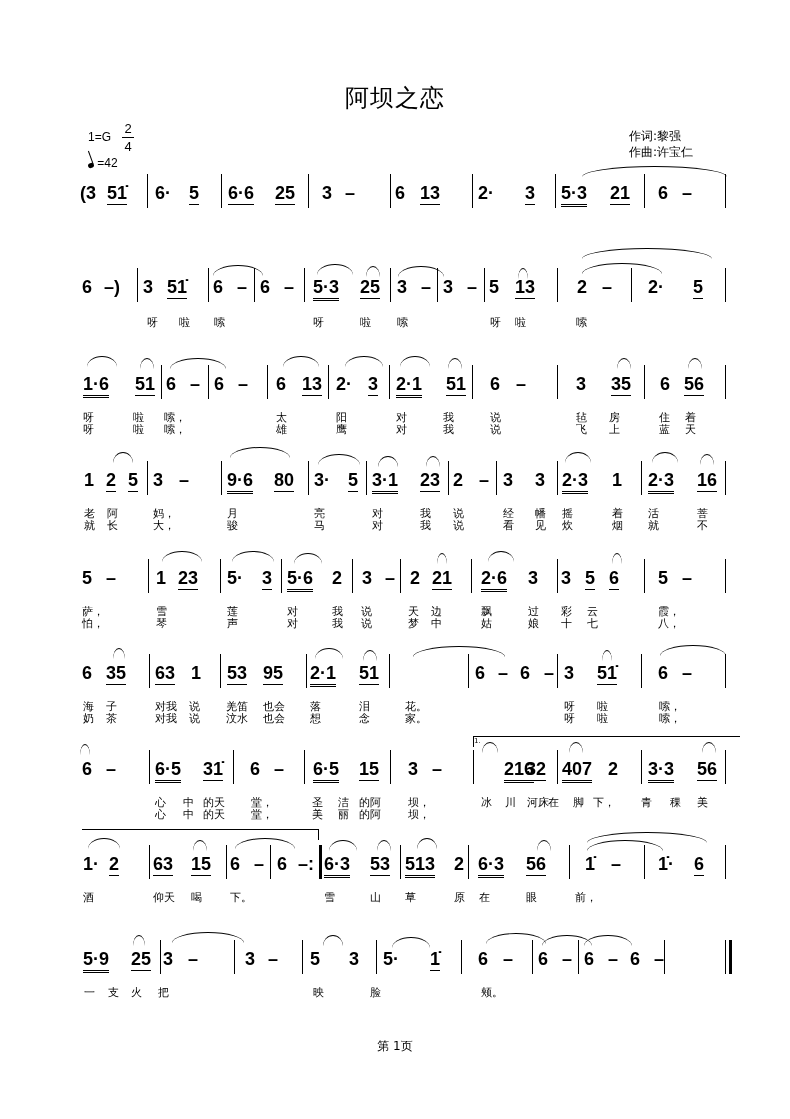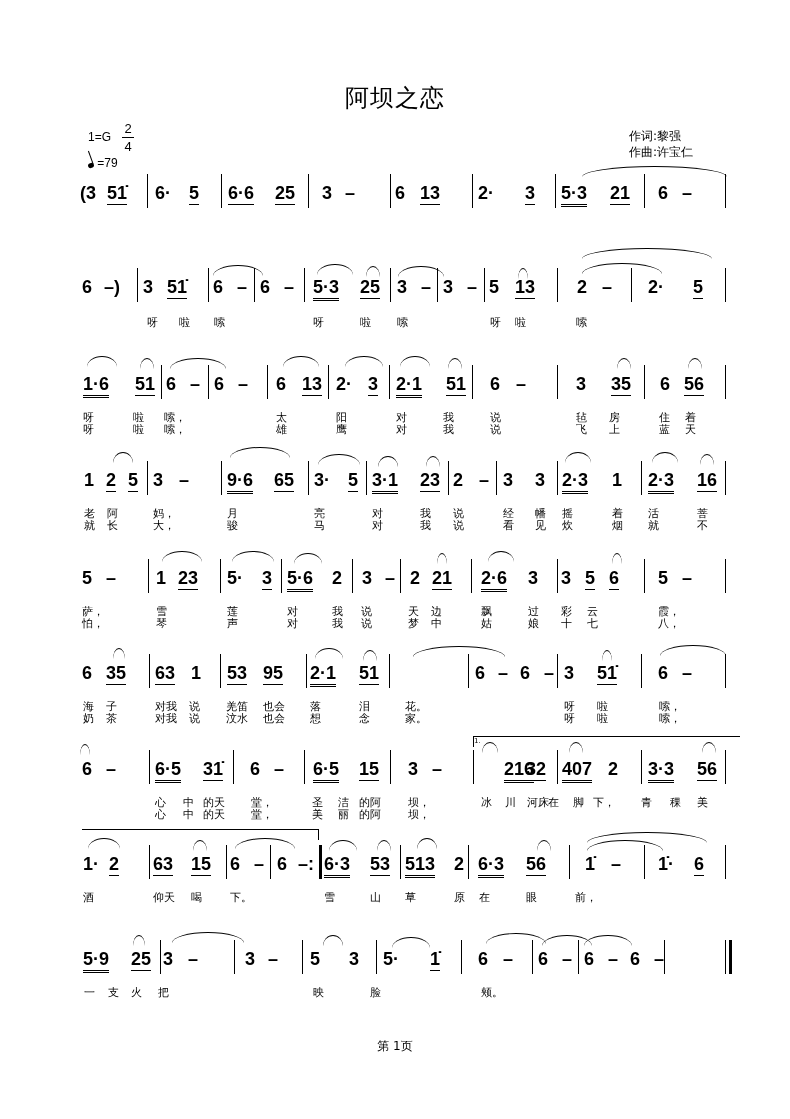--- a/index.html
+++ b/index.html
@@ -30,21 +30,21 @@
 
 <div class="meta-left">
   <span class="key">1=G</span>
   <div class="ts">
     <span>2</span>
     <span class="bar"></span>
     <span>4</span>
   </div>
   <div class="tempo">
     <span class="note"><span class="stem"></span></span>
-    <span>=79</span>
+    <span>=42</span>
   </div>
 </div>
 
 <div class="credits">
   <div>作词:黎强</div>
   <div>作曲:许宝仁</div>
 </div>
 
 <div id="score">
     <div class="row" style="top: 182px; left: 0px;">
@@ -167,21 +167,21 @@
       <span class="lyr" style="left: 659px; top: 50px;">蓝</span>
       <span class="lyr" style="left: 685px; top: 50px;">天</span>
     </div>
     <div class="row" style="top: 469px; left: 0px;">
       <span class="n" style="left: 84px;">1</span>
       <span class="n u1" style="left: 106px;">2</span>
       <span class="n u1" style="left: 128px;">5</span>
       <span class="n" style="left: 153px;">3</span>
       <span class="n" style="left: 179px;">–</span>
       <span class="n u2" style="left: 227px;">9·6</span>
-      <span class="n u1" style="left: 274px;">65</span>
+      <span class="n u1" style="left: 274px;">80</span>
       <span class="n" style="left: 314px;">3·</span>
       <span class="n u1" style="left: 348px;">5</span>
       <span class="n u2" style="left: 372px;">3·1</span>
       <span class="n u1" style="left: 420px;">23</span>
       <span class="n" style="left: 453px;">2</span>
       <span class="n" style="left: 479px;">–</span>
       <span class="n" style="left: 503px;">3</span>
       <span class="n" style="left: 535px;">3</span>
       <span class="n u2" style="left: 562px;">2·3</span>
       <span class="n" style="left: 612px;">1</span>

